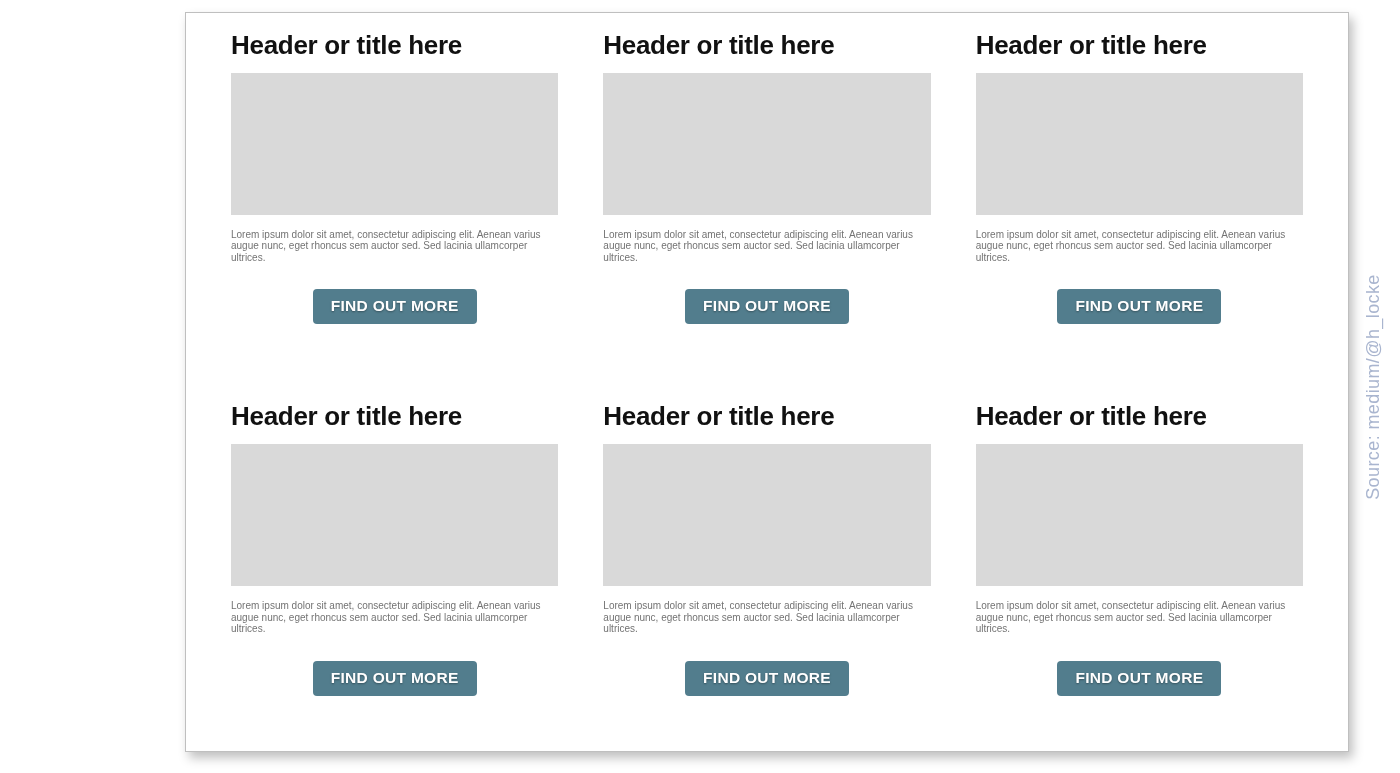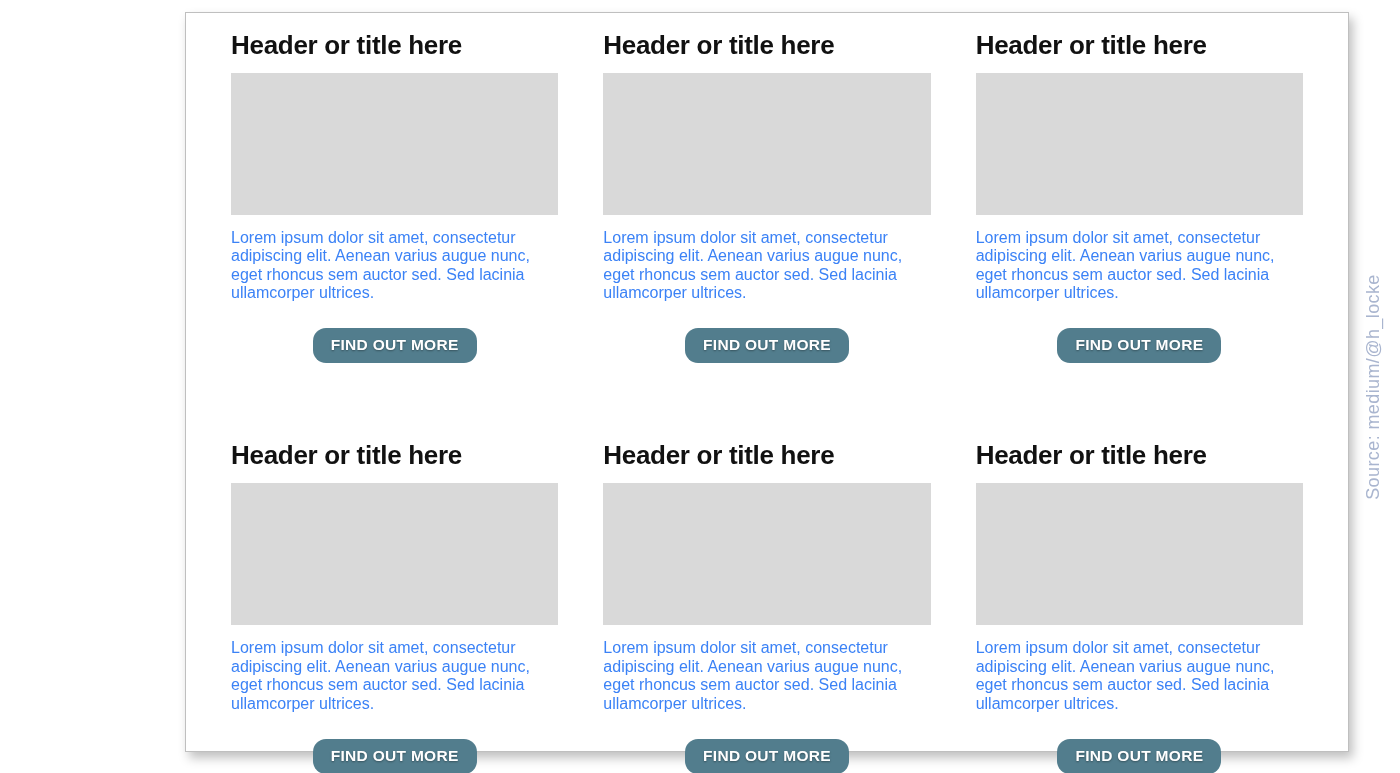--- a/index.html
+++ b/index.html
@@ -43,34 +43,34 @@
       margin-bottom: 12px;
       letter-spacing: -0.3px;
     }
     .card-image {
       width: 100%;
       height: 142px;
       background: #d9d9d9;
       margin-bottom: 14px;
     }
     .card-body {
-      font-size: 16px;
+      font-size: 10px;
       line-height: 1.15;
-      color: #3b82f6;
+      color: #737373;
       margin-bottom: 26px;
     }
     .card-button-row {
       display: flex;
       justify-content: center;
     }
     .card-button {
       background: #527d8d;
       color: #ffffff;
       border: none;
-      border-radius: 13px;
+      border-radius: 4px;
       padding: 8px 18px 9px 18px;
       font-size: 15.5px;
       font-weight: 700;
       letter-spacing: 0.3px;
       text-shadow: 0 1px 2px rgba(0,0,0,0.35);
       cursor: pointer;
       font-family: inherit;
     }
     .watermark {
       position: absolute;

